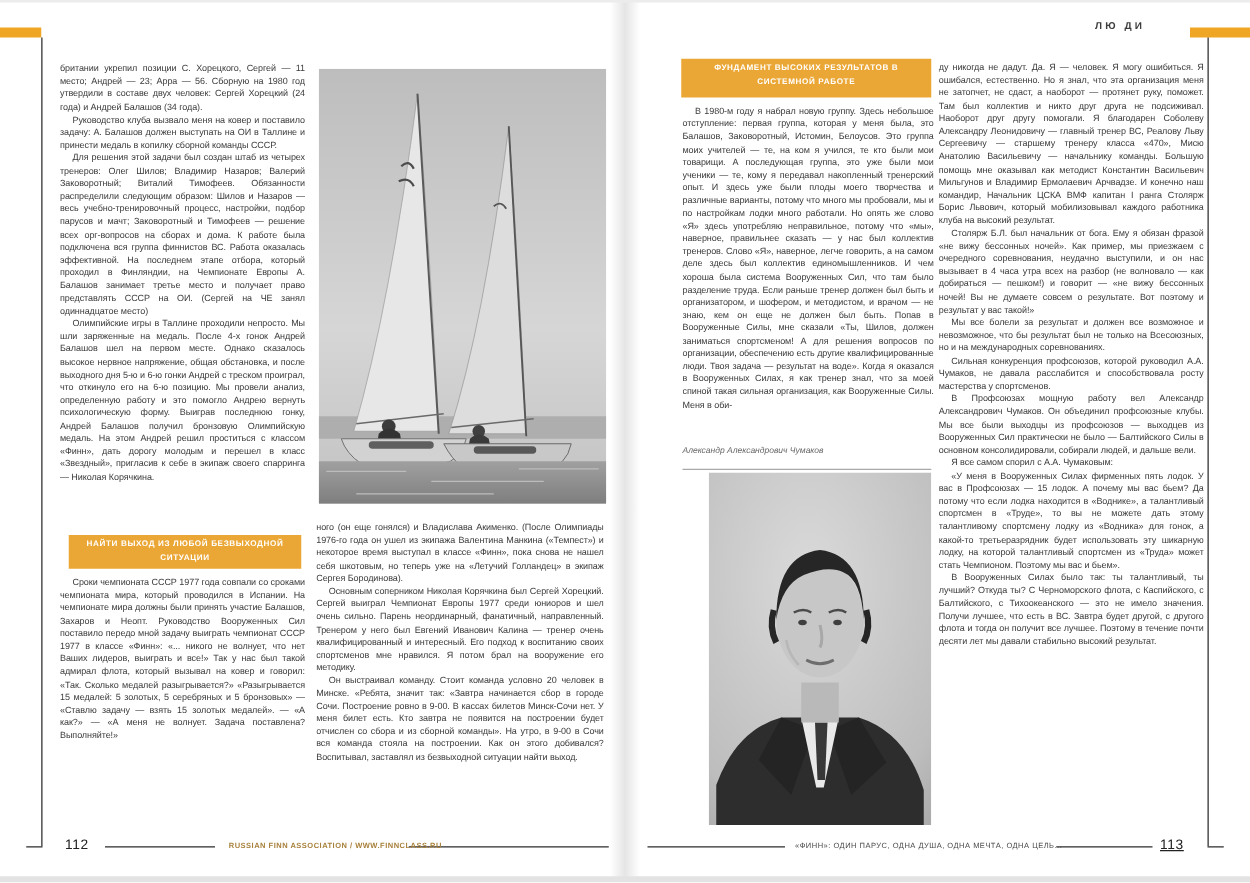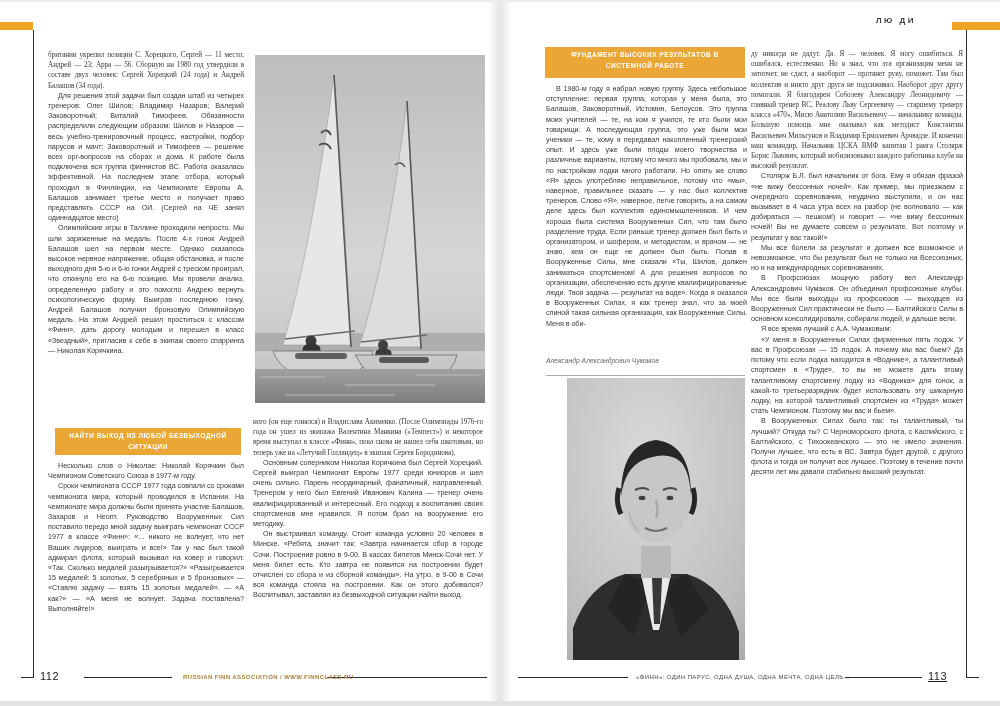--- a/index.html
+++ b/index.html
@@ -27,21 +27,21 @@
   .header-label {
     position:absolute; left:876px; top:16px;
     font-size:8px; font-weight:bold; letter-spacing:2.5px; color:#3d3d3d;
   }
 
   .col {
     position:absolute; text-align:justify; color:#3a3a3a;
     font-size:7.2px; line-height:10.2px; overflow:hidden; letter-spacing:-0.05px;
   }
   .col p { text-indent:10px; }
-  .col p.cont { text-indent:0;font-family:Liberation Serif, serif; }
+  .col p.cont { text-indent:0; }
 
   #l-cola-top    { left:48px;  top:50px;  width:196px; height:377px; }
   #l-cola-bottom { left:48px;  top:461px; width:196px; height:192px; }
   #l-colb        { left:253px; top:417px; width:230px; height:250px; }
   #r-cola        { left:546px; top:84px;  width:201px; height:274px; }
   #r-colb        { left:751px; top:49px;  width:212px; height:613px; }
 
   .hbox {
     position:absolute; background:#eba735; color:#ffffff; font-weight:bold;
     text-align:center; text-transform:uppercase;
@@ -51,21 +51,21 @@
   #r-heading { left:545px; top:47px;  width:200px; height:31px; }
 
   #l-photo { position:absolute; left:255px; top:55px; width:230px; height:348px; }
   #r-photo { position:absolute; left:567px; top:378px; width:178px; height:282px; }
   #l-photo svg, #r-photo svg { display:block; width:100%; height:100%; }
 
   #r-caption { position:absolute; left:546px; top:357px; font-size:6.8px; font-style:italic; color:#666; }
   #r-caption-rule { position:absolute; left:546px; top:375px; width:199px; height:1px; background:#a9a9a9; }
 
   .pagenum { position:absolute; top:670px; font-size:11px; color:#222; letter-spacing:0.5px; }
-  #pn-left  { left:40px; }
+  #pn-left  { left:52px; }
   #pn-right { left:928px;text-decoration:underline; }
   .frule { position:absolute; top:677px; height:1px; background:#2c2c2c; }
   #frule-l1 { left:84px;  width:88px; }
   #frule-l2 { left:327px; width:160px; }
   #frule-r1 { left:518px; width:110px; }
   #frule-r2 { left:845px; width:77px; }
   .ftext { position:absolute; top:674px; font-size:6px; letter-spacing:0.4px; white-space:nowrap; }
   #ftext-left  { left:183px; color:#a8813c; font-weight:bold; }
   #ftext-right { left:636px; color:#494949; }
 </style>
@@ -80,28 +80,28 @@
 <div class="accent-bar" id="bar-right"></div>
 <div class="vrule" id="vrule-left"></div>
 <div class="vrule" id="vrule-right"></div>
 <div class="corner-foot" id="cfoot-left"></div>
 <div class="corner-foot" id="cfoot-right"></div>
 
 <div class="header-label">ЛЮ ДИ</div>
 
 <div class="col" id="l-cola-top">
   <p class="cont">британии укрепил позиции С. Хорецкого, Сергей — 11 место; Андрей — 23; Арра — 56. Сборную на 1980 год утвердили в составе двух человек: Сергей Хорецкий (24 года) и Андрей Балашов (34 года).</p>
+  <p>Руководство клуба вызвало меня на ковер и поставило задачу: А. Балашов должен выступать на ОИ в Таллине и принести медаль в копилку сборной команды СССР.</p>
   <p>Для решения этой задачи был создан штаб из четырех тренеров: Олег Шилов; Владимир Назаров; Валерий Заковоротный; Виталий Тимофеев. Обязанности распределили следующим образом: Шилов и Назаров — весь учебно-тренировочный процесс, настройки, подбор парусов и мачт; Заковоротный и Тимофеев — решение всех орг-вопросов на сборах и дома. К работе была подключена вся группа финнистов ВС. Работа оказалась эффективной. На последнем этапе отбора, который проходил в Финляндии, на Чемпионате Европы А. Балашов занимает третье место и получает право представлять СССР на ОИ. (Сергей на ЧЕ занял одиннадцатое место)</p>
   <p>Олимпийские игры в Таллине проходили непросто. Мы шли заряженные на медаль. После 4-х гонок Андрей Балашов шел на первом месте. Однако сказалось высокое нервное напряжение, общая обстановка, и после выходного дня 5-ю и 6-ю гонки Андрей с треском проиграл, что откинуло его на 6-ю позицию. Мы провели анализ, определенную работу и это помогло Андрею вернуть психологическую форму. Выиграв последнюю гонку, Андрей Балашов получил бронзовую Олимпийскую медаль. На этом Андрей решил проститься с классом «Финн», дать дорогу молодым и перешел в класс «Звездный», пригласив к себе в экипаж своего спарринга — Николая Корячкина.</p>
 </div>
 
 <div class="hbox" id="l-heading">Найти выход из любой безвыходной ситуации</div>
 
 <div class="col" id="l-cola-bottom">
-  <p>Несколько слов о Николае: Николай Корячкин был Чемпионом Советского Союза в 1977-м году.</p>
   <p>Сроки чемпионата СССР 1977 года совпали со сроками чемпионата мира, который проводился в Испании. На чемпионате мира должны были принять участие Балашов, Захаров и Неопт. Руководство Вооруженных Сил поставило передо мной задачу выиграть чемпионат СССР 1977 в классе «Финн»: «... никого не волнует, что нет Ваших лидеров, выиграть и все!» Так у нас был такой адмирал флота, который вызывал на ковер и говорил: «Так. Сколько медалей разыгрывается?» «Разыгрывается 15 медалей: 5 золотых, 5 серебряных и 5 бронзовых» — «Ставлю задачу — взять 15 золотых медалей». — «А как?» — «А меня не волнует. Задача поставлена? Выполняйте!»</p>
 </div>
 
 <div id="l-photo">
   <svg viewBox="0 0 230 348" preserveAspectRatio="none" aria-hidden="true">
     <defs>
       <linearGradient id="sky" x1="0" y1="0" x2="0" y2="1">
         <stop offset="0" stop-color="#bdbdbd"></stop>
         <stop offset="0.6" stop-color="#d6d6d6"></stop>
         <stop offset="1" stop-color="#c2c2c2"></stop>
@@ -192,22 +192,23 @@
     <path d="M89,122 q3,12 0,18" stroke="#a8a8a8" stroke-width="2.4" fill="none"></path>
     <path d="M78,150 q11,6 22,0" stroke="#6d6d6d" stroke-width="2.2" fill="none"></path>
     <path d="M62,134 q2,12 10,20" stroke="#b0b0b0" stroke-width="2" fill="none" opacity="0.7"></path>
   </svg>
 </div>
 
 <div class="col" id="r-colb">
   <p class="cont">ду никогда не дадут. Да. Я — человек. Я могу ошибиться. Я ошибался, естественно. Но я знал, что эта организация меня не затопчет, не сдаст, а наоборот — протянет руку, поможет. Там был коллектив и никто друг друга не подсиживал. Наоборот друг другу помогали. Я благодарен Соболеву Александру Леонидовичу — главный тренер ВС, Реалову Льву Сергеевичу — старшему тренеру класса «470», Мисю Анатолию Васильевичу — начальнику команды. Большую помощь мне оказывал как методист Константин Васильевич Мильгунов и Владимир Ермолаевич Арчвадзе. И конечно наш командир, Начальник ЦСКА ВМФ капитан I ранга Столярж Борис Львович, который мобилизовывал каждого работника клуба на высокий результат.</p>
   <p>Столярж Б.Л. был начальник от бога. Ему я обязан фразой «не вижу бессонных ночей». Как пример, мы приезжаем с очередного соревнования, неудачно выступили, и он нас вызывает в 4 часа утра всех на разбор (не волновало — как добираться — пешком!) и говорит — «не вижу бессонных ночей! Вы не думаете совсем о результате. Вот поэтому и результат у вас такой!»</p>
   <p>Мы все болели за результат и должен все возможное и невозможное, что бы результат был не только на Всесоюзных, но и на международных соревнованиях.</p>
+  <p>Сильная конкуренция профсоюзов, которой руководил А.А. Чумаков, не давала расслабится и способствовала росту мастерства у спортсменов.</p>
   <p>В Профсоюзах мощную работу вел Александр Александрович Чумаков. Он объединил профсоюзные клубы. Мы все были выходцы из профсоюзов — выходцев из Вооруженных Сил практически не было — Балтийского Силы в основном консолидировали, собирали людей, и дальше вели.</p>
-  <p>Я все время лучший с А.А. Чумаковым:</p>
+  <p>Я все самом спорил с А.А. Чумаковым:</p>
   <p>«У меня в Вооруженных Силах фирменных пять лодок. У вас в Профсоюзах — 15 лодок. А почему мы вас бьем? Да потому что если лодка находится в «Воднике», а талантливый спортсмен в «Труде», то вы не можете дать этому талантливому спортсмену лодку из «Водника» для гонок, а какой-то третьеразрядник будет использовать эту шикарную лодку, на которой талантливый спортсмен из «Труда» может стать Чемпионом. Поэтому мы вас и бьем».</p>
   <p>В Вооруженных Силах было так: ты талантливый, ты лучший? Откуда ты? С Черноморского флота, с Каспийского, с Балтийского, с Тихоокеанского — это не имело значения. Получи лучшее, что есть в ВС. Завтра будет другой, с другого флота и тогда он получит все лучшее. Поэтому в течение почти десяти лет мы давали стабильно высокий результат.</p>
 </div>
 
 <div class="pagenum" id="pn-left">112</div>
 <div class="pagenum" id="pn-right">113</div>
 <div class="frule" id="frule-l1"></div>
 <div class="frule" id="frule-l2"></div>
 <div class="frule" id="frule-r1"></div>
 <div class="frule" id="frule-r2"></div>

